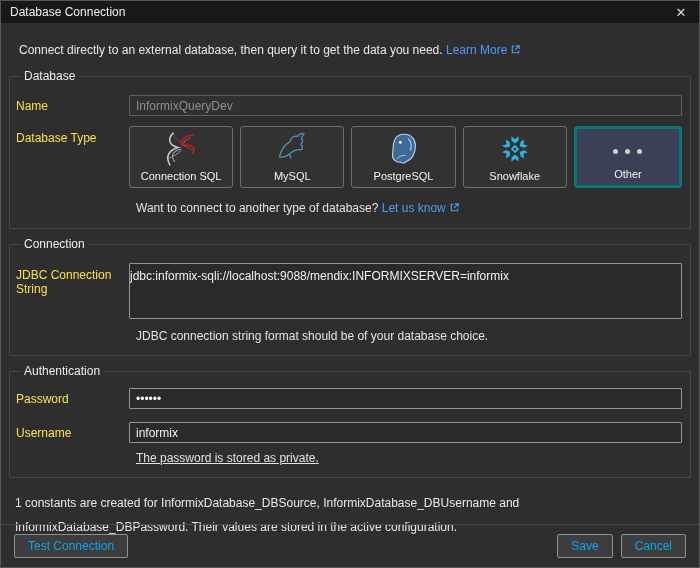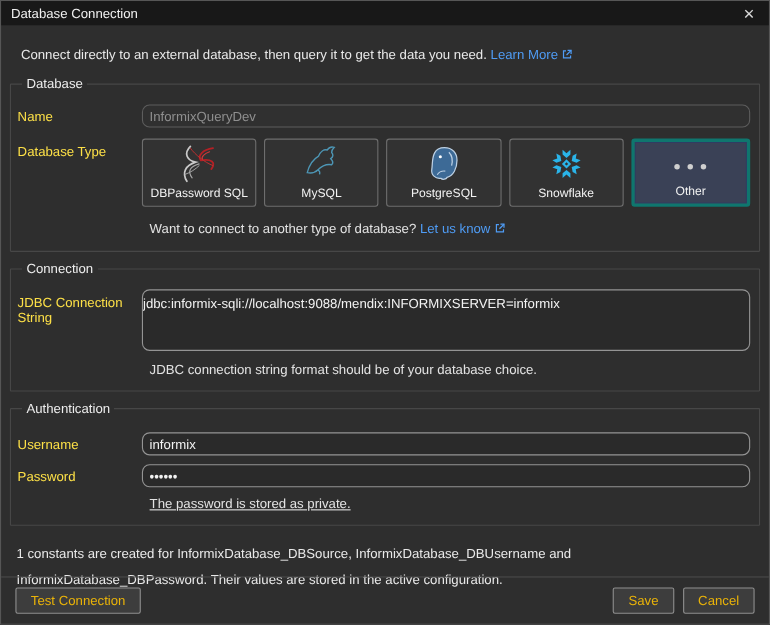--- a/index.html
+++ b/index.html
@@ -33,21 +33,21 @@
     margin:0 8px; padding:2px 4px 12px 6px;
   }
   fieldset + fieldset { margin-top:8px; }
   legend { padding:0 4px; margin-left:4px; color:#ededed; }
   .row { display:flex; align-items:center; margin-top:10px; }
   .row.top { align-items:flex-start; }
   .row label { width:113px; flex-shrink:0; color:#fde047; padding-top:0; }
   .row.top label { padding-top:5px; }
   .txt {
     flex:1; margin-right:4px; height:21px;
-    background:#2a2a2a; border:1px solid #949494; border-radius:7px;
+    background:#2a2a2a; border:1px solid #949494; border-radius:1px;
     color:#f2f2f2; font-family:"Liberation Sans", sans-serif; font-size:12px;
     padding:2px 6px; outline:none;
   }
   .txt:disabled, .txt.disabled {
     background:#303030; border-color:#5d5d5d; color:#8f8f8f;
   }
   textarea.txt { height:56px; resize:none; padding:4px 0; line-height:1.4; }
   .hint { margin:10px 0 0 120px; color:#e3e3e3; }
   
   .tiles { flex:1; display:flex; gap:7px; margin-right:4px; }
@@ -65,21 +65,21 @@
   .dots i { width:5px; height:5px; border-radius:50%; background:#cfcfcf; }
   
   .constants { margin:13px 14px 0 14px; line-height:2; color:#e9e9e9; }
   .footer {
     position:absolute; left:0; right:0; bottom:0; height:43px;
     border-top:1px solid #4a4a4a;
     display:flex; align-items:center; padding:0 13px;
   }
   .btn {
     background:#3d3d3d; border:1px solid #8f8f8f; border-radius:2px;
-    color:#eab308; font-family:"Liberation Sans", sans-serif; font-size:12px;
+    color:#0ea5e9; font-family:"Liberation Sans", sans-serif; font-size:12px;
     padding:3px 13px; height:24px; cursor:default;
   }
   .footer .spacer { flex:1; }
   .footer .btn + .btn { margin-left:8px; }
 </style>
 </head>
 <body>
 
 <div class="dialog">
 
@@ -114,21 +114,21 @@
           <span class="art">
             <svg width="38" height="38" viewBox="0 0 48 48" fill="none" stroke-linecap="round">
               <path d="M10 44 C4 34 8 26 20 22 C10 20 6 12 14 4" stroke="#c9c9c9" stroke-width="2"></path>
               <path d="M16 40 C10 32 14 27 24 24" stroke="#a8a8a8" stroke-width="1.3"></path>
               <path d="M8 36 C14 34 20 30 24 26" stroke="#a8a8a8" stroke-width="1.1"></path>
               <path d="M40 6 C28 8 22 14 26 20 C38 18 44 22 38 30" stroke="#b52025" stroke-width="2"></path>
               <path d="M36 10 C30 12 26 16 28 19" stroke="#d03a3a" stroke-width="1.3"></path>
               <path d="M14 6 C20 14 30 22 40 26" stroke="#c03030" stroke-width="1.1"></path>
             </svg>
           </span>
-          <span class="tlabel">DBPassword SQL</span>
+          <span class="tlabel">Connection SQL</span>
         </div>
 
         <div class="tile">
           <span class="art">
             <svg width="40" height="38" viewBox="0 0 48 48" fill="none">
               <path d="M8 34 C10 26 14 19 21 15 C23 10 27 7 31 8 C33 5 36 4 39 5 C37 7 36 9 36 11 C38 13 38 16 35 18 C37 20 38 23 36 25 C30 24 24 27 20 31 C17 34 13 35 8 34 Z" stroke="#4d96b5" stroke-width="1.6"></path>
               <path d="M20 31 C22 32 23 34 22 36" stroke="#4d96b5" stroke-width="1.6"></path>
             </svg>
           </span>
           <span class="tlabel">MySQL</span>
@@ -204,27 +204,27 @@
     <legend>Connection</legend>
     <div class="row top">
       <label>JDBC Connection String</label>
       <textarea class="txt" spellcheck="false" style="">jdbc:informix-sqli://localhost:9088/mendix:INFORMIXSERVER=informix</textarea>
     </div>
     <div class="hint">JDBC connection string format should be of your database choice.</div>
   </fieldset>
 
   <fieldset>
     <legend>Authentication</legend>
+    <div class="row" style="margin-top:8px;">
+      <label>Password</label>
+      <input class="txt" value="••••••" style="">
+    </div>
     <div class="row" style="margin-top:13px;">
       <label>Username</label>
       <input class="txt" value="informix" style="">
-    </div>
-    <div class="row" style="margin-top:8px;">
-      <label>Password</label>
-      <input class="txt" value="••••••" style="">
     </div>
     <div class="hint" style="margin-top:8px;text-decoration:underline;">The password is stored as private.</div>
   </fieldset>
 
   <div class="constants">1 constants are created for InformixDatabase_DBSource, InformixDatabase_DBUsername and InformixDatabase_DBPassword. Their values are stored in the active configuration.</div>
 
   <div class="footer">
     <button class="btn">Test Connection</button>
     <span class="spacer"></span>
     <button class="btn">Save</button>

